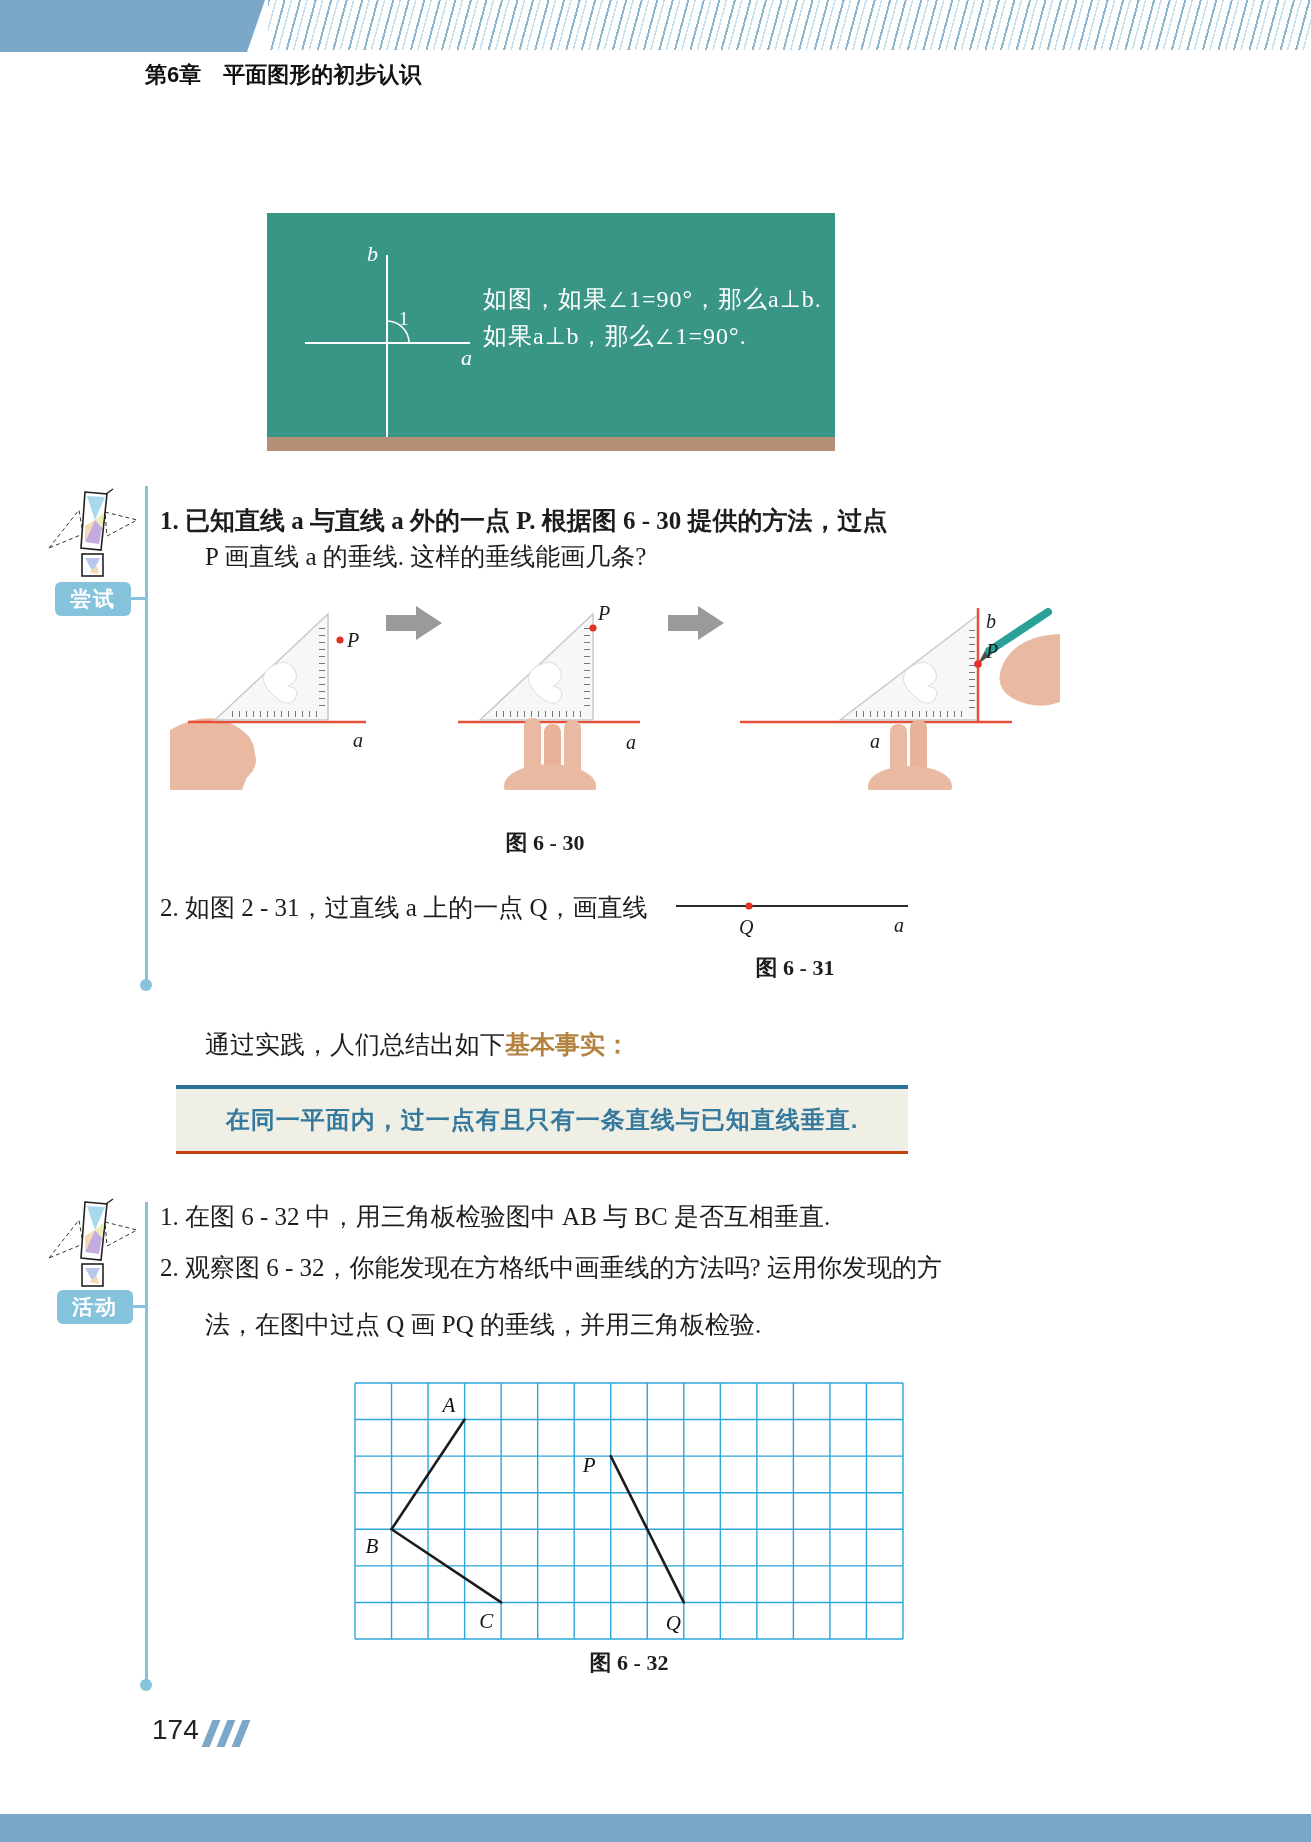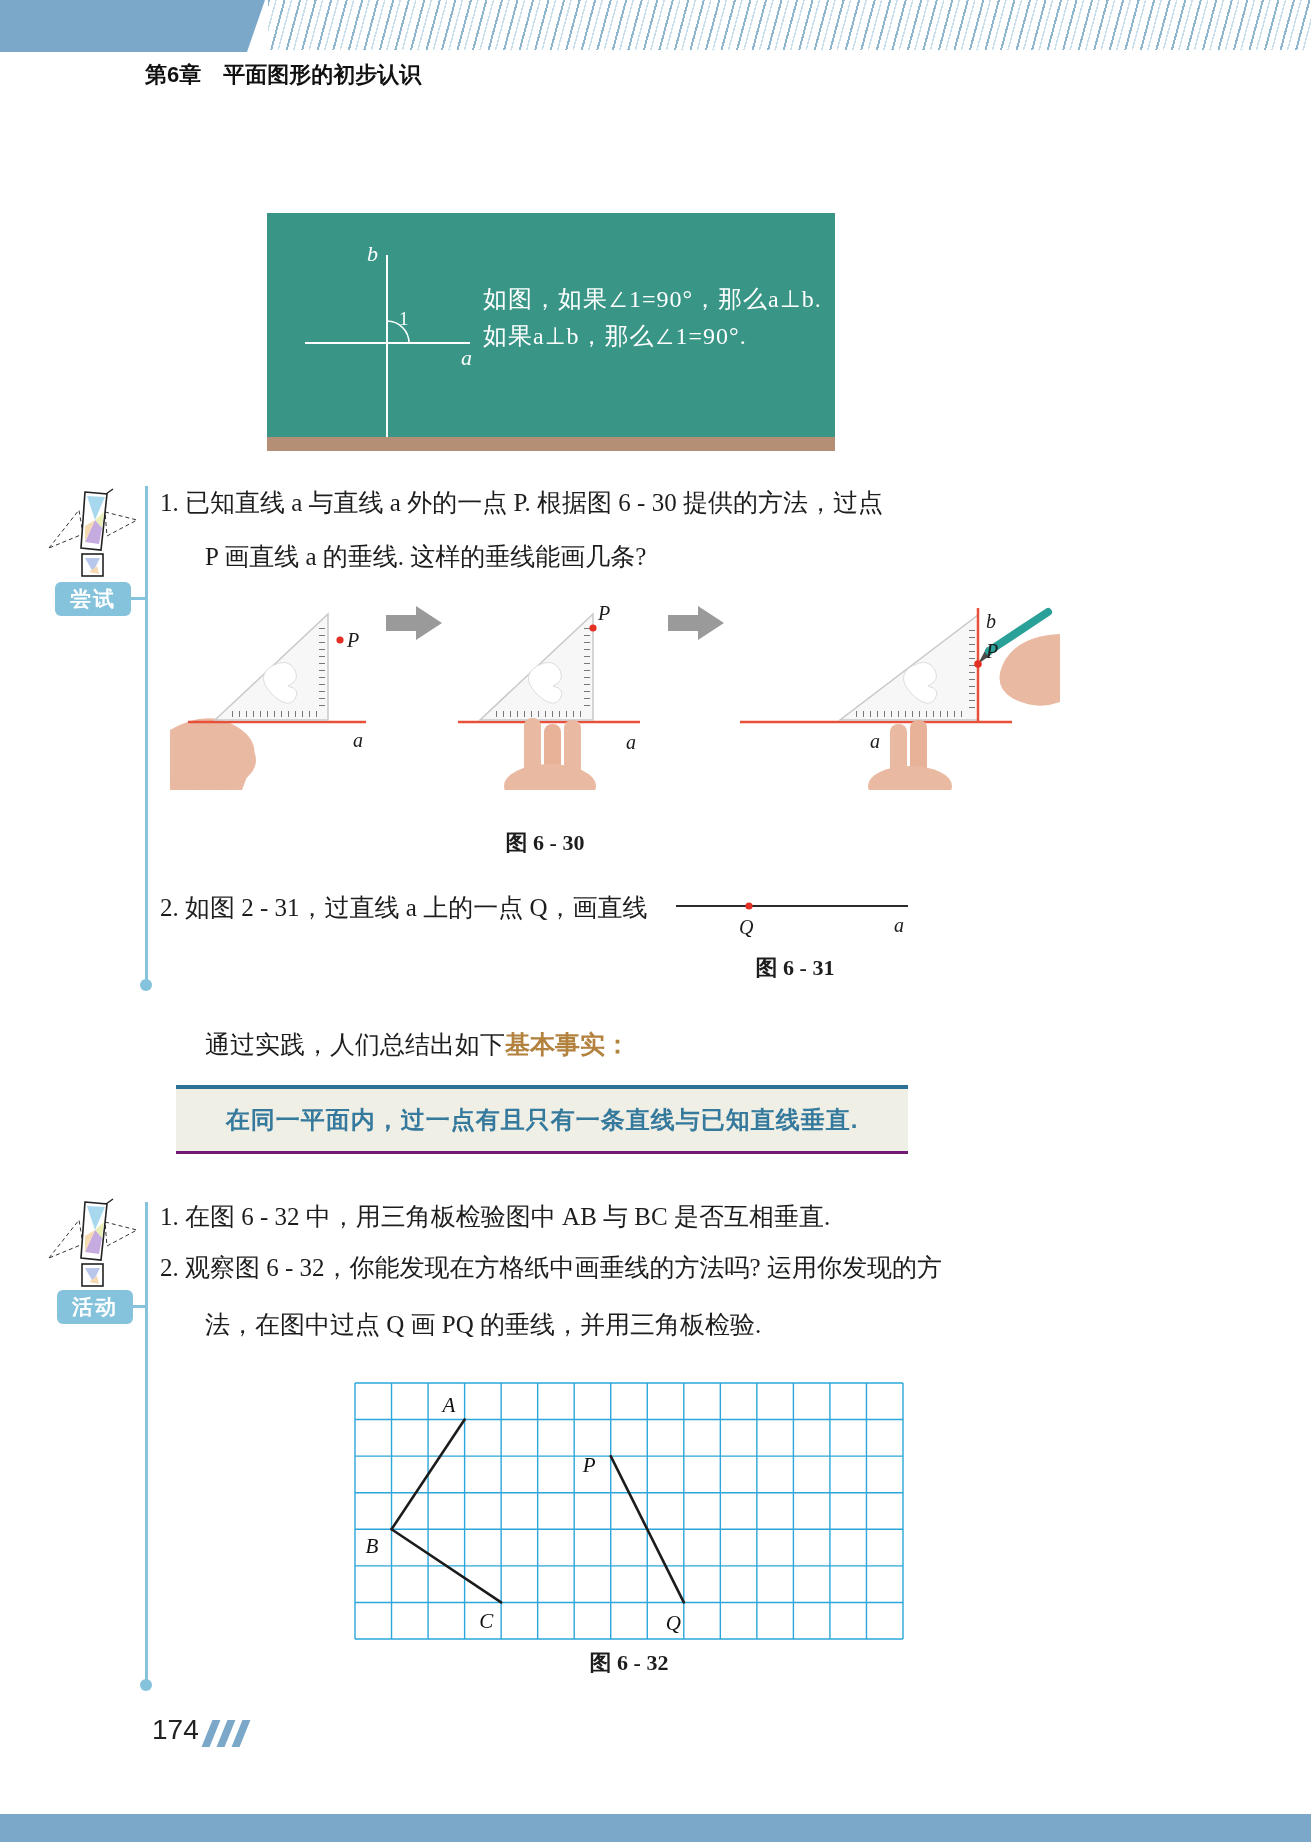--- a/index.html
+++ b/index.html
@@ -27,21 +27,21 @@
          font-family:"Liberation Sans",sans-serif;font-weight:bold;font-size:21px;
          display:flex;align-items:center;justify-content:center;letter-spacing:2px;}
   .connector{height:3px;background:#85c3dc;}
   
   .bodyline{font-size:25px;white-space:nowrap;}
   .caption{font-weight:bold;font-size:22px;text-align:center;width:160px;}
   
   #fact-intro{left:205px;top:1028px;font-size:25px;}
   .fact-highlight{color:#b2823e;font-weight:bold;}
   #fact-box{left:176px;top:1085px;width:732px;height:62px;background:#f0efe6;
-            border-top:4px solid #2b7296;border-bottom:3px solid #701a75;
+            border-top:4px solid #2b7296;border-bottom:3px solid #c2410c;
             display:flex;align-items:center;justify-content:center;}
   #fact-box span{font-family:"Liberation Sans",sans-serif;font-weight:bold;
                  font-size:24px;color:#35799c;letter-spacing:1px;}
   
   svg text{font-family:"Liberation Serif",serif;}
   .ph-label{font-style:italic;font-size:20px;fill:#1c1c1c;}
   .gridline{stroke:#2aa6da;stroke-width:1.4;}
   .seg{stroke:#1c1c1c;stroke-width:2.6;stroke-linecap:round;}
   .ptlabel{font-style:italic;font-size:21px;fill:#111;}
   
@@ -84,21 +84,21 @@
     <line x1="61" y1="8" x2="68" y2="3" stroke="#222" stroke-width="1.4"></line>
     <rect x="37" y="68" width="21" height="22" fill="#fff" stroke="#222" stroke-width="1.6"></rect>
     <polygon points="40,72 55,72 48,86" fill="#b9c7ec"></polygon>
     <polygon points="44,86 52,80 54,88" fill="#f5d9b0"></polygon>
   </svg>
   <div class="abs badge" style="left:55px;top:582px;">尝试</div>
   <div class="abs connector" style="left:131px;top:597px;width:16px;"></div>
   <div class="abs vline" style="left:145px;top:486px;height:497px;"></div>
   <div class="abs vline-dot" style="left:140px;top:979px;"></div>
 
-  <div class="abs bodyline" style="left:160px;top:486px;">1. 已知直线 a 与直线 a 外的一点 P. 根据图 6 - 30 提供的方法，过点</div>
+  <div class="abs bodyline" style="left:160px;top:504px;font-weight:bold;">1. 已知直线 a 与直线 a 外的一点 P. 根据图 6 - 30 提供的方法，过点</div>
   <div class="abs bodyline" style="left:205px;top:540px;">P 画直线 a 的垂线. 这样的垂线能画几条?</div>
 
   <svg class="abs" style="left:170px;top:600px;" width="205" height="190">
     <rect x="0" y="0" width="205" height="190" fill="#ffffff"></rect>
     <path d="M0,130 q34,-20 62,-6 q26,13 22,34 l-12,32 L0,190 z" fill="#eab9a2"></path>
     <ellipse cx="38" cy="160" rx="48" ry="30" fill="#eab9a2"></ellipse>
     <line x1="18" y1="122" x2="196" y2="122" stroke="#e8503a" stroke-width="2.5"></line>
     <polygon points="45,120 158,120 158,14" fill="#f7f7f7" stroke="#c9c9c9" stroke-width="1.5"></polygon>
     <path d="M100,92 q-14,-16 2,-26 q16,-9 23,4 q5,11 -7,16 q13,3 7,13 q-8,11 -25,-7 z" fill="#ffffff" stroke="#dcdcdc"></path>
     <line x1="152" y1="28" x2="152" y2="112" stroke="#777" stroke-width="6" stroke-dasharray="1 6"></line>

